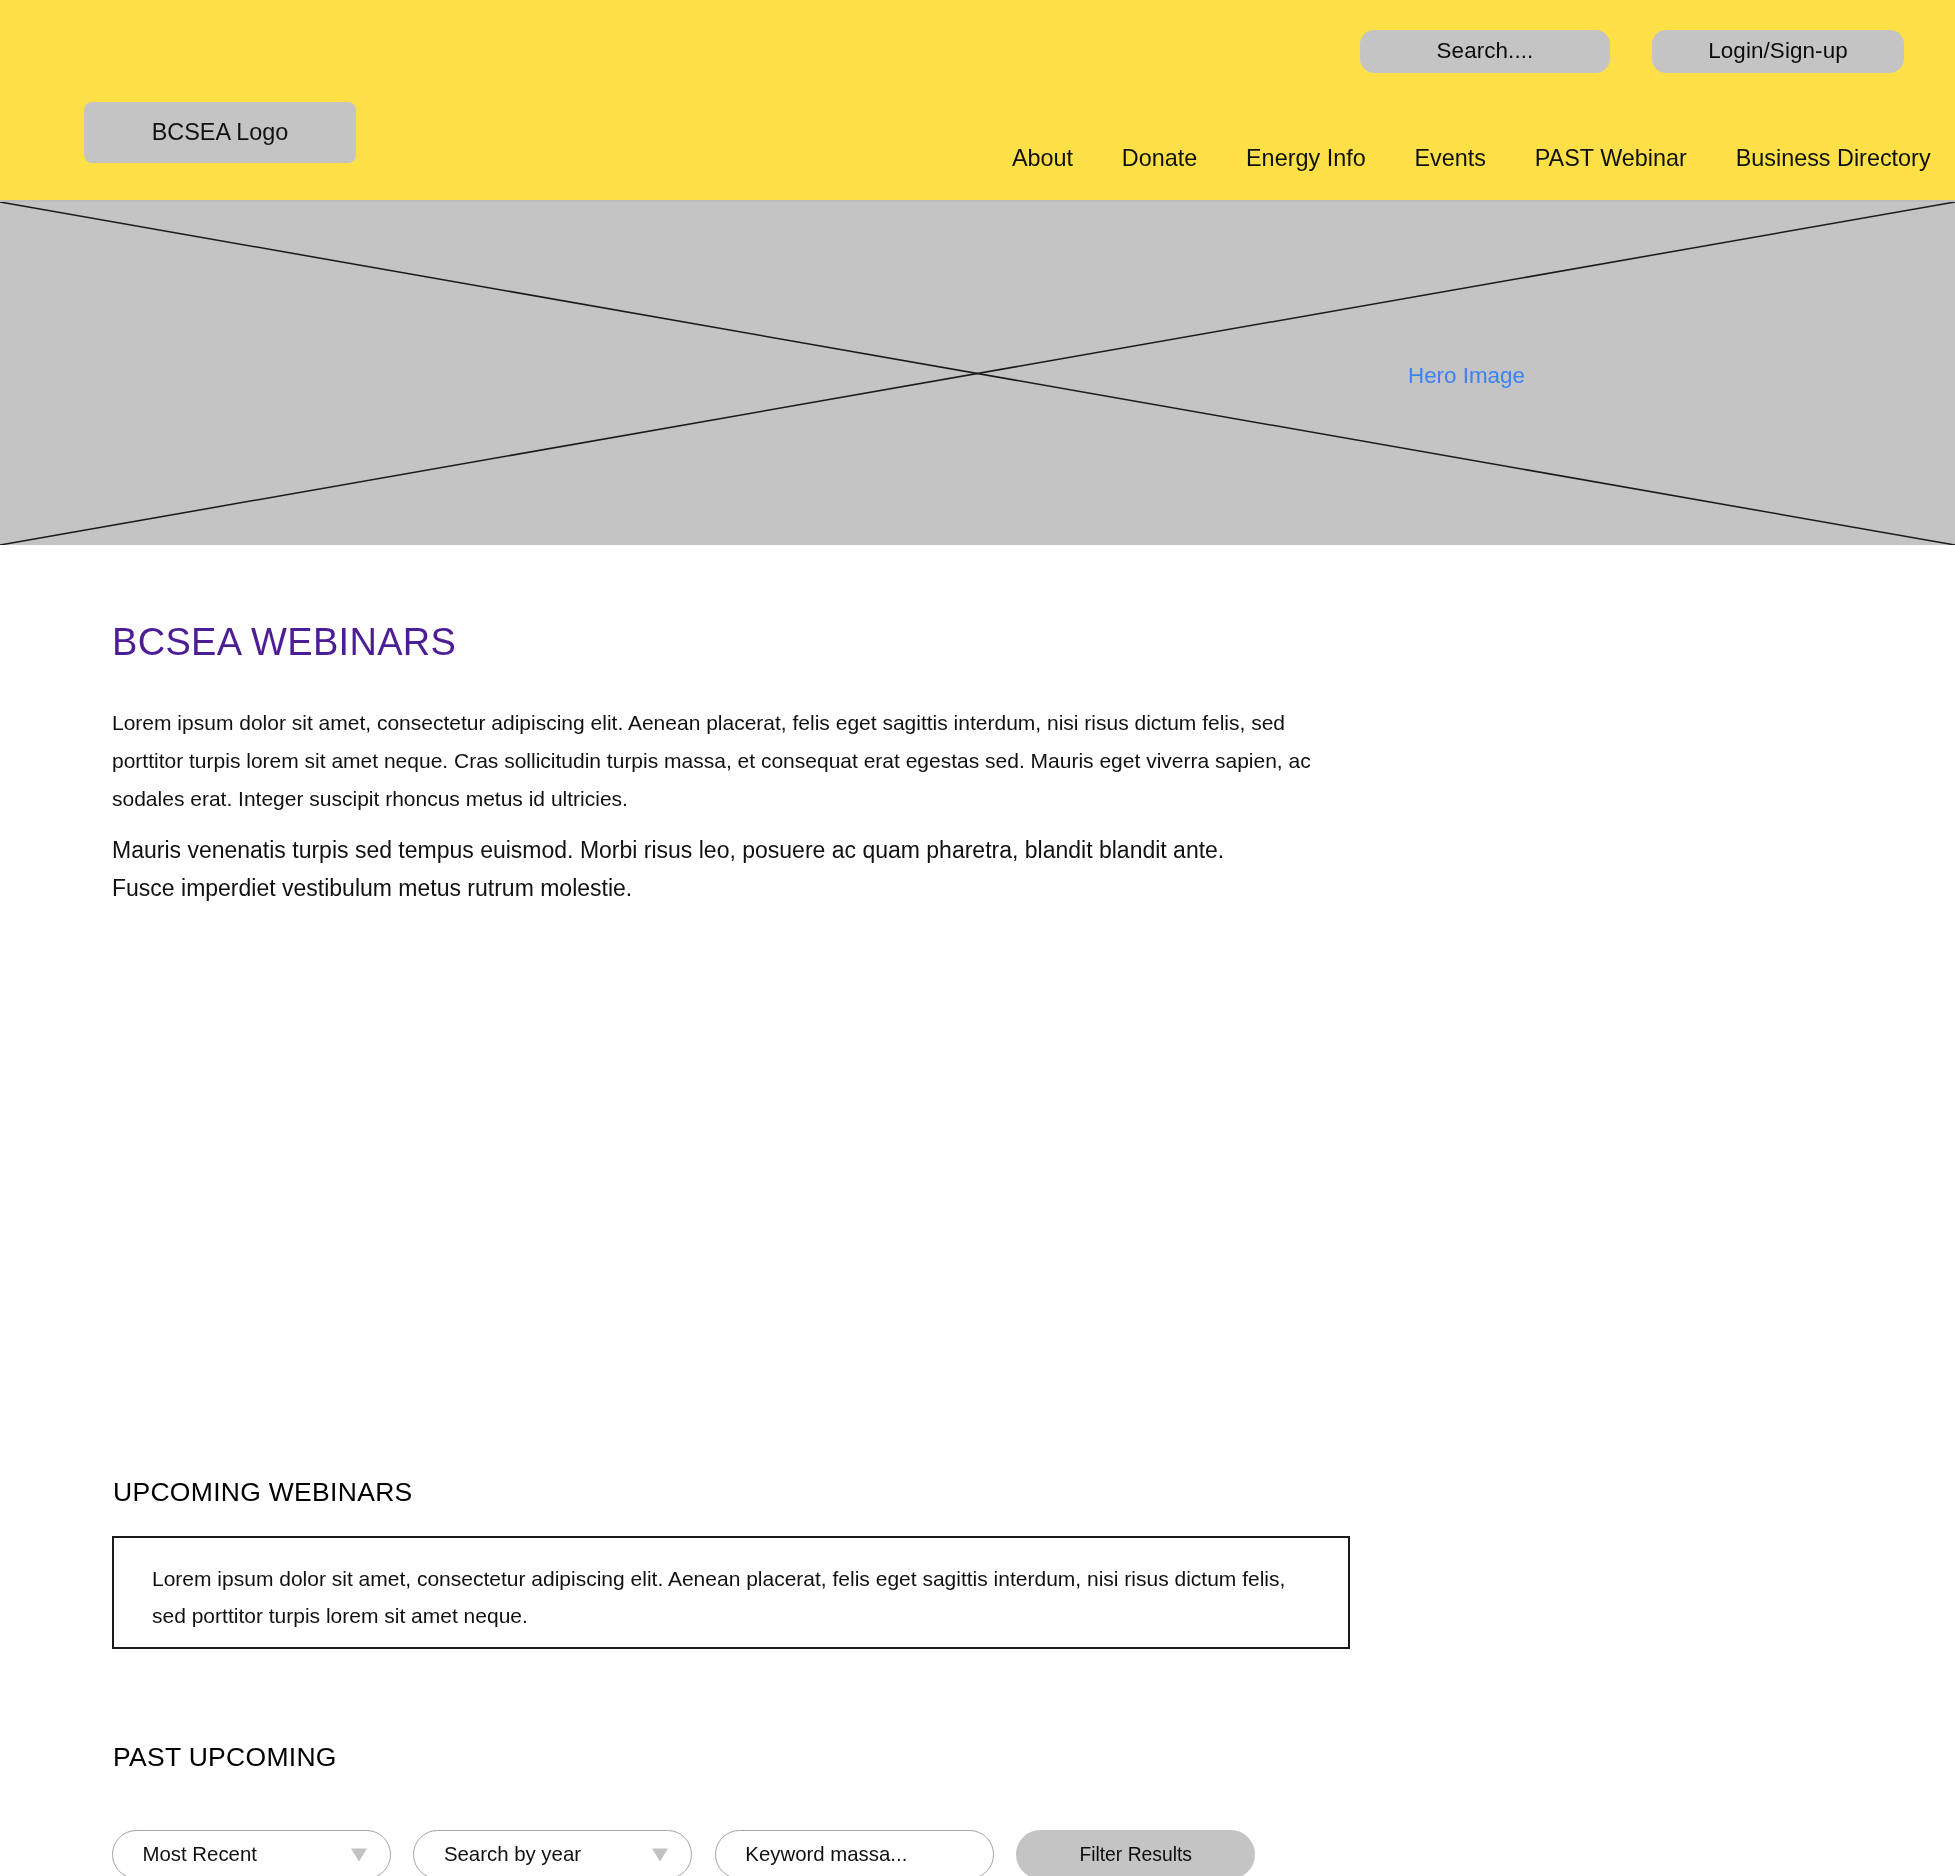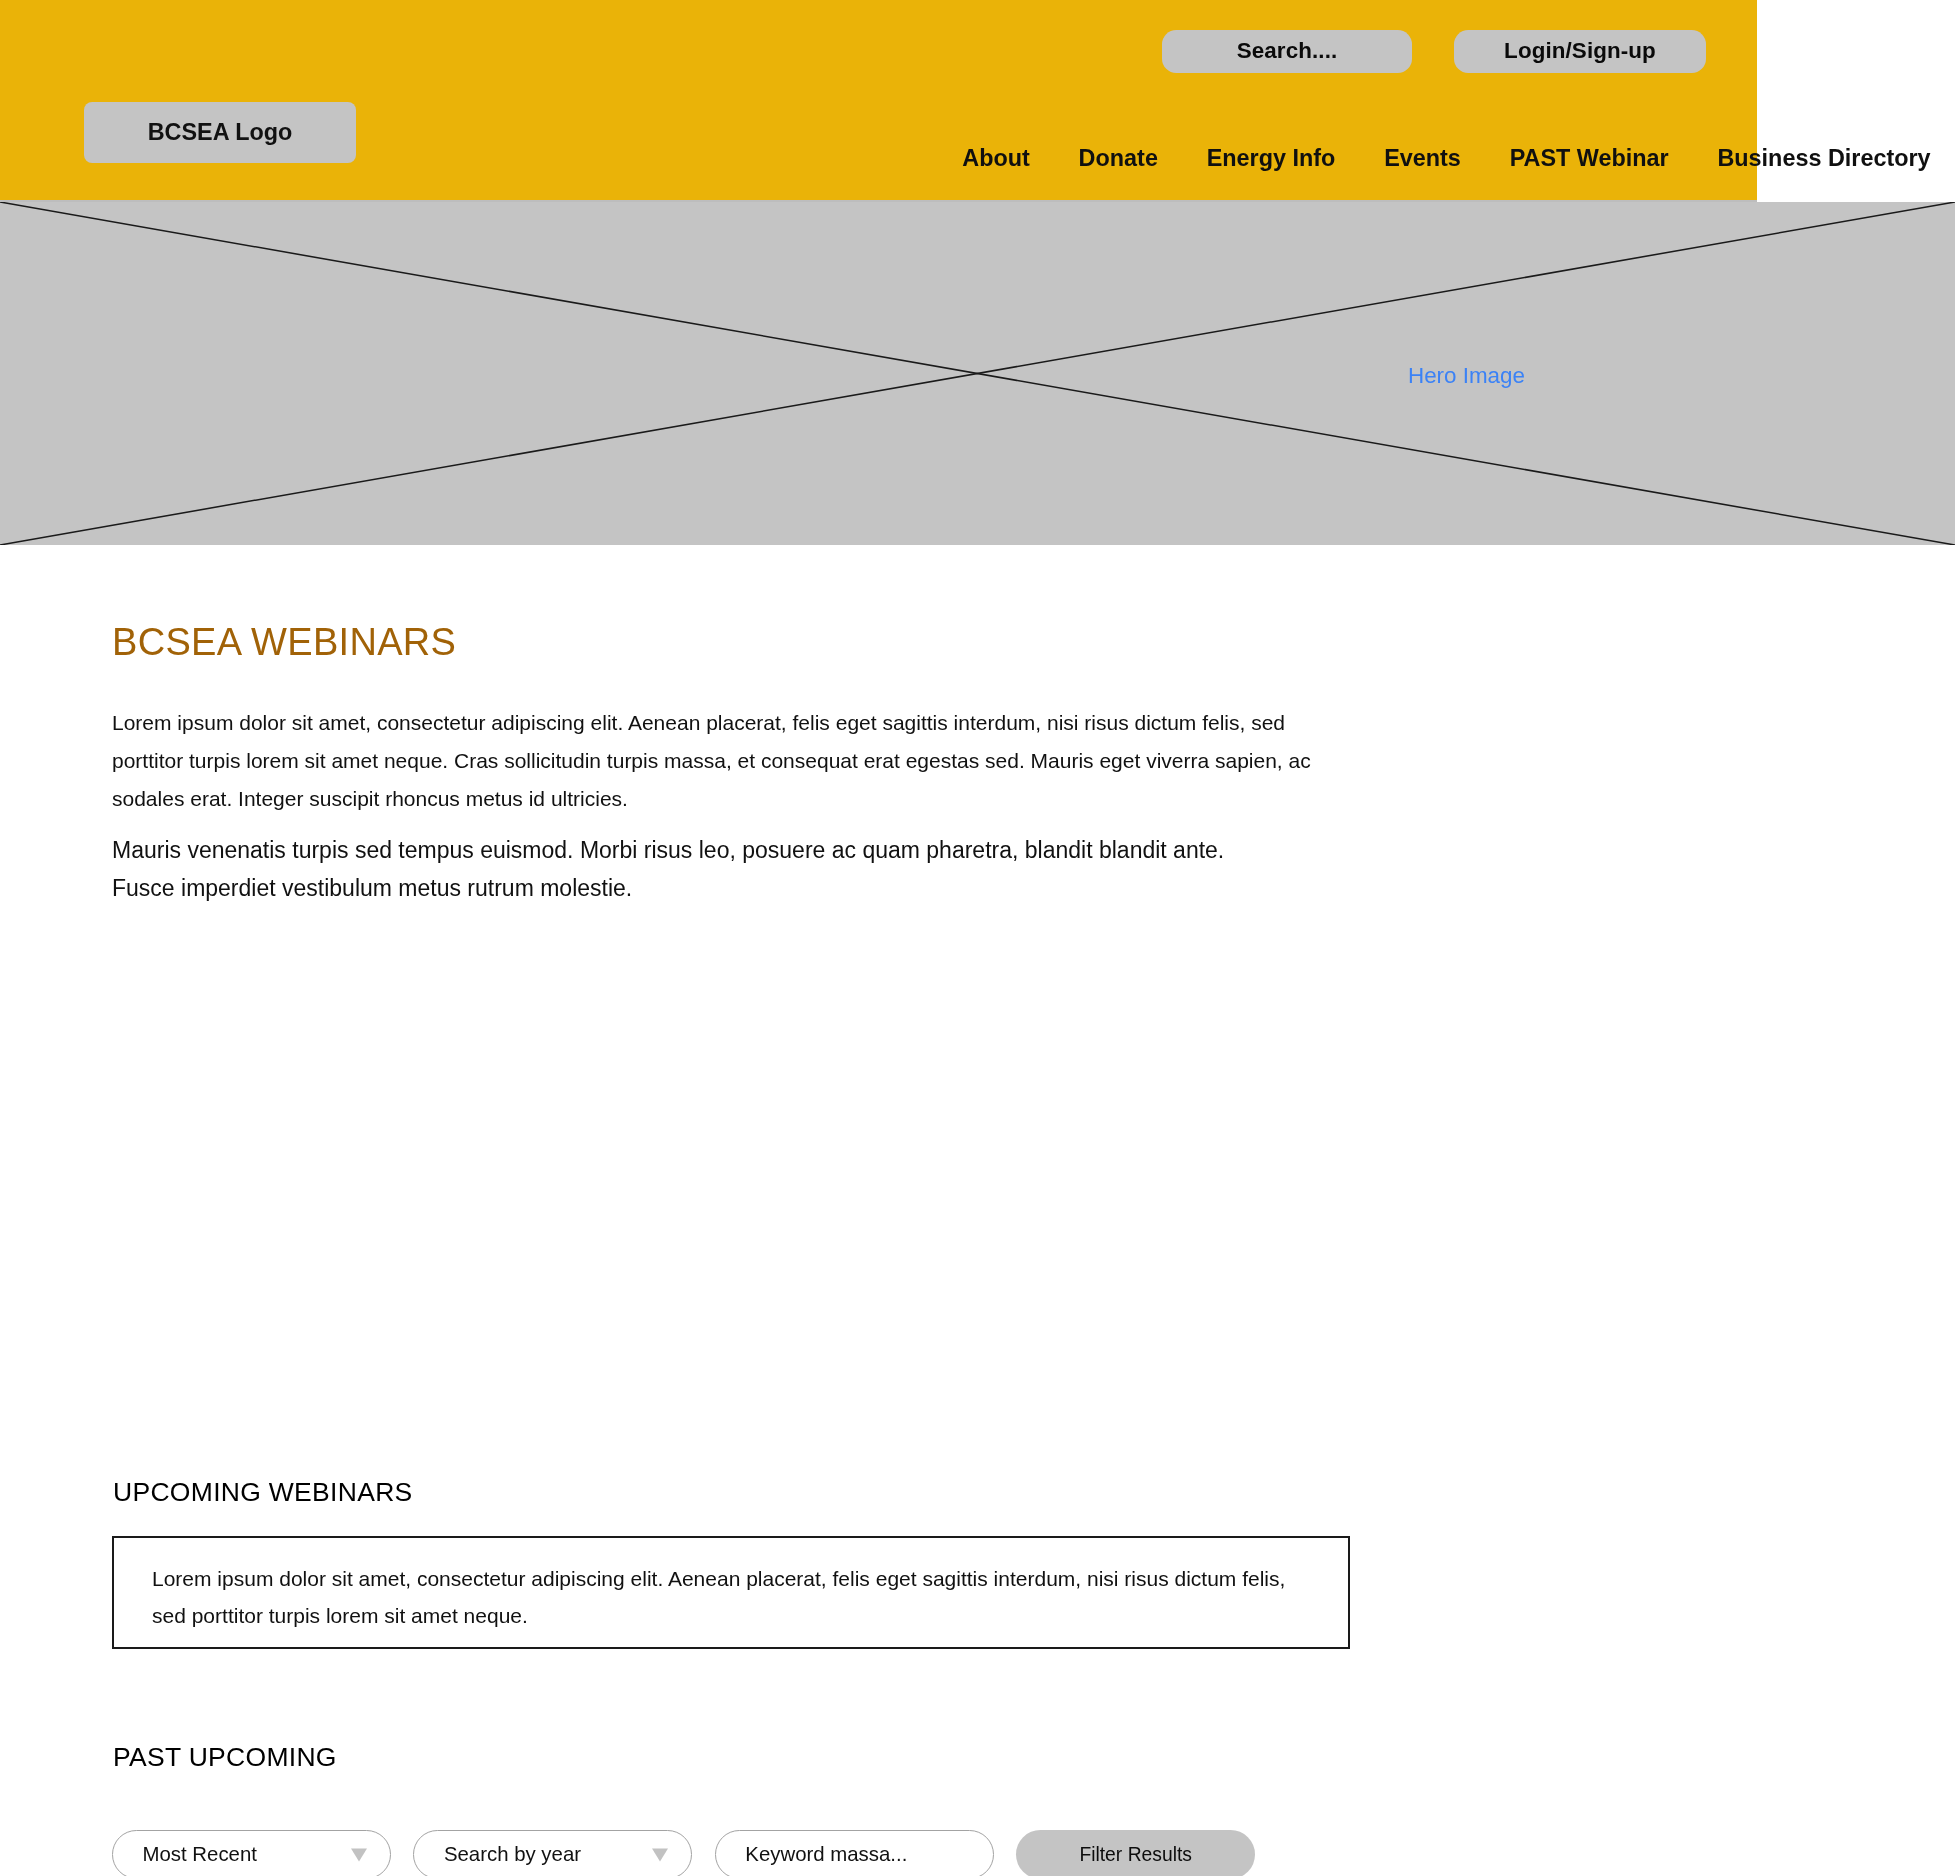--- a/index.html
+++ b/index.html
@@ -11,25 +11,24 @@
     font-family: "Liberation Sans", sans-serif;
     color: #000000;
     overflow: hidden;
     position: relative;
   }
 
   
   .header {
     position: absolute;
     top: 0; left: 0;
-    width: 1757px;
+    width: 1955px;
     height: 202px;
-    background: #eab308;
+    background: #fde047;
     border-bottom: 2.5px solid #bdbdbd;
-    font-weight: bold;
   }
 
   .utility-bar {
     position: absolute;
     top: 29.5px;
     right: 51px;
     display: flex;
     align-items: center;
     gap: 42px;
   }
@@ -114,21 +113,21 @@
   }
 
   .page-title {
     position: absolute;
     left: 112px;
     top: 77px;
     margin: 0;
     font-size: 38px;
     font-weight: 400;
     letter-spacing: 0.3px;
-    color: #a16207;
+    color: #4c1d95;
   }
 
   .intro-p1 {
     position: absolute;
     left: 112px;
     top: 160px;
     width: 1245px;
     margin: 0;
     font-size: 21px;
     line-height: 38px;

